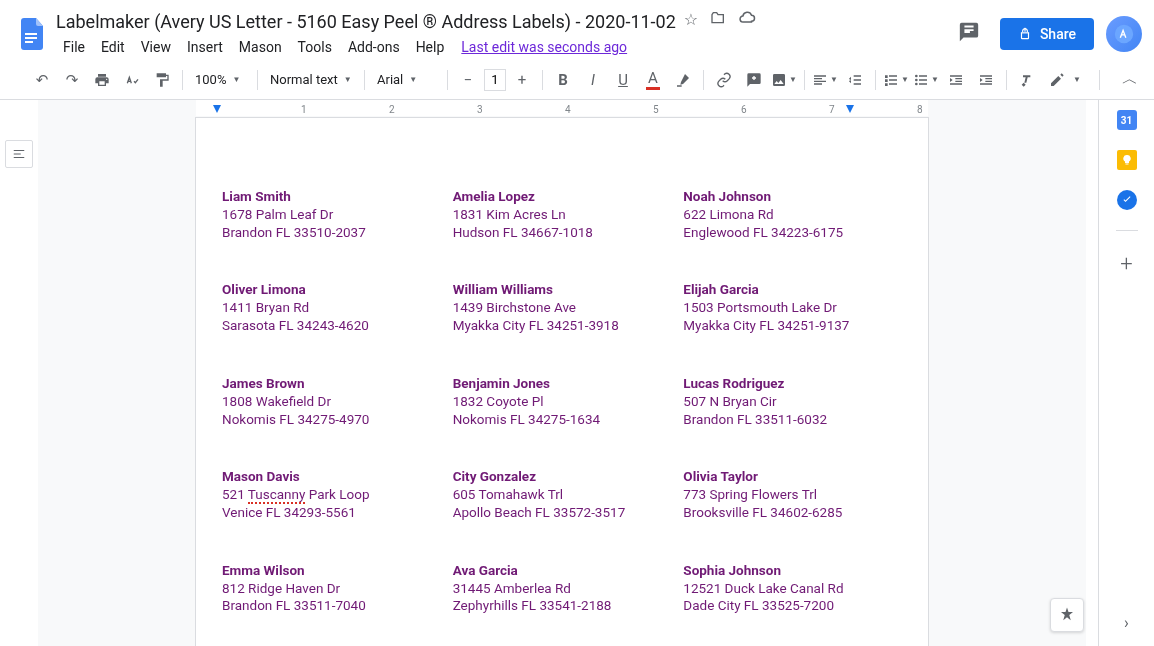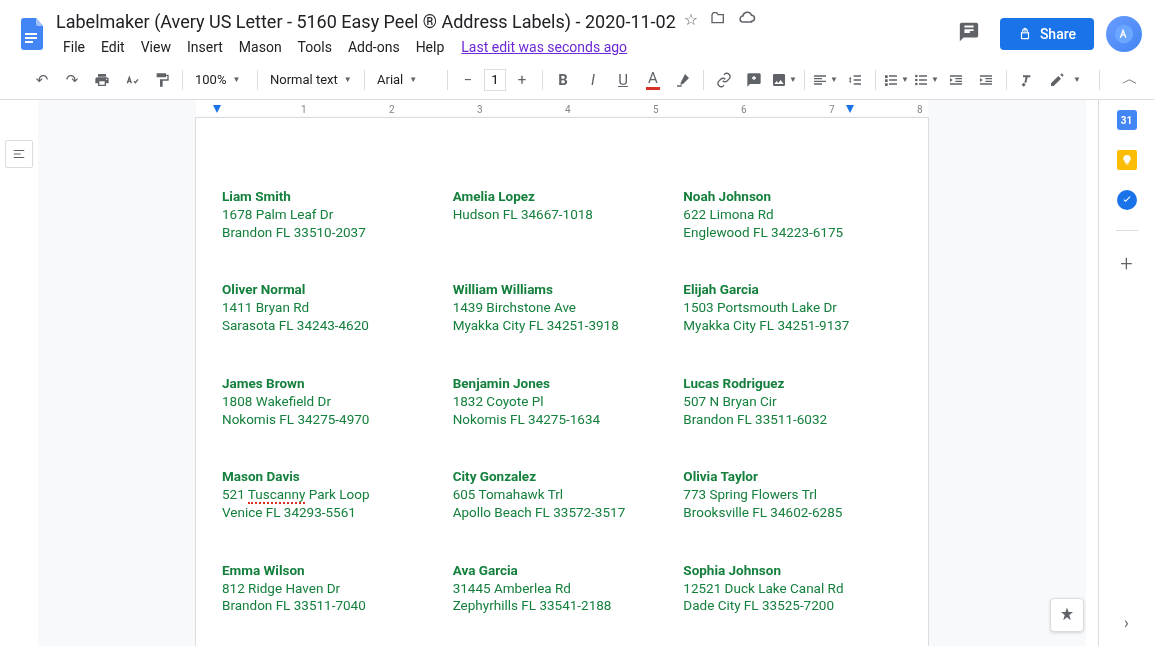--- a/index.html
+++ b/index.html
@@ -39,21 +39,21 @@
 
 .workspace { display: flex; height: calc(100% - 100px); }
 .left-gutter { width: 38px; padding-top: 28px; display:flex; flex-direction:column; align-items:center; }
 .outline-btn { width:28px;height:28px;border:1px solid #dadce0;border-radius:2px;display:flex;align-items:center;justify-content:center;color:#5f6368;cursor:pointer; margin-top: 12px; }
 .canvas-area { flex: 1; background: #f8f9fa; overflow: auto; position: relative; padding-top: 0; }
 .ruler { height: 16px; background: #fff; border-bottom: 0; margin: 0 auto; width: 732px; position: relative; font-size: 9px; color: #80868b; display:flex; align-items:flex-end; user-select:none; }
 .ruler .tick { position:absolute; top:4px; font-size:10px; }
 .ruler-marker-left, .ruler-marker-right { position:absolute; top:5px; width:0;height:0;border-left:4px solid transparent;border-right:4px solid transparent;border-top:8px solid #1a73e8; }
 .page { width: 732px; min-height: 900px; background: #fff; margin: 2px auto 0; box-shadow: 0 0 0 1px #dadce0; padding: 70px 26px 40px 26px; font-family: Arial, sans-serif; }
 .labels-grid { display: grid; grid-template-columns: repeat(3, 1fr); column-gap: 12px; row-gap: 40px; }
-.label { font-size: 13.5px; line-height: 1.32; color: #15803d; }
+.label { font-size: 13.5px; line-height: 1.32; color: #701a75; }
 .label .name { font-weight: bold; }
 .spellcheck { border-bottom: 2px dotted #d93025; }
 
 
 .right-sidebar { width: 56px; border-left: 1px solid #dadce0; display:flex; flex-direction:column; align-items:center; padding-top: 10px; gap: 20px; position:relative;margin-left:12px; }
 .side-icon { width:20px;height:20px;border-radius:3px;display:flex;align-items:center;justify-content:center;cursor:pointer; }
 .cal-icon{background:#4285f4;color:#fff;font-size:10px;font-weight:bold;}
 .keep-icon{background:#fbbc04;border-radius:2px;}
 .tasks-icon{background:#1a73e8;border-radius:50%;}
 .side-sep{width:22px;height:1px;background:#dadce0;}
@@ -279,29 +279,30 @@
     </div>
     <div class="page">
       <div class="labels-grid" id="labels-grid">
           <div class="label">
             <div class="name">Liam Smith</div>
             <div>1678 Palm Leaf Dr</div>
             <div>Brandon FL 33510-2037</div>
           </div>
           <div class="label">
             <div class="name">Amelia Lopez</div>
+            <div>1831 Kim Acres Ln</div>
             <div>Hudson FL 34667-1018</div>
           </div>
           <div class="label">
             <div class="name">Noah Johnson</div>
             <div>622 Limona Rd</div>
             <div>Englewood FL 34223-6175</div>
           </div>
           <div class="label">
-            <div class="name">Oliver Normal</div>
+            <div class="name">Oliver Limona</div>
             <div>1411 Bryan Rd</div>
             <div>Sarasota FL 34243-4620</div>
           </div>
           <div class="label">
             <div class="name">William Williams</div>
             <div>1439 Birchstone Ave</div>
             <div>Myakka City FL 34251-3918</div>
           </div>
           <div class="label">
             <div class="name">Elijah Garcia</div>

